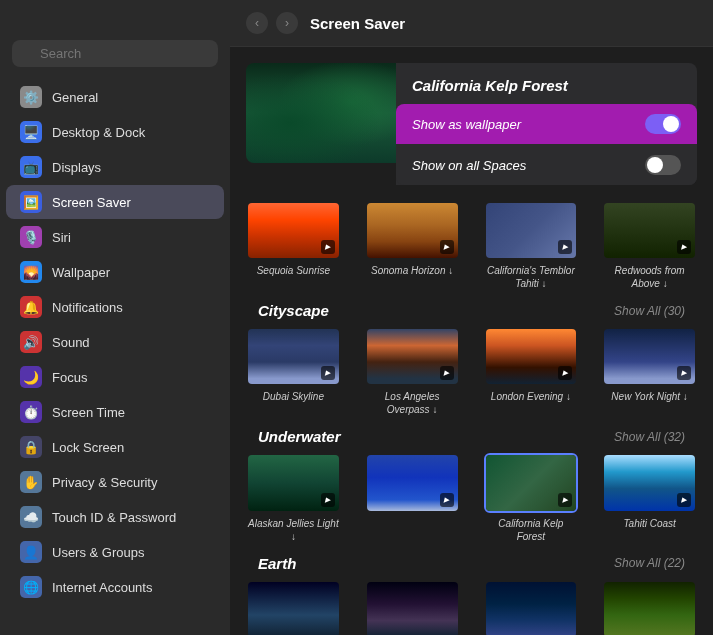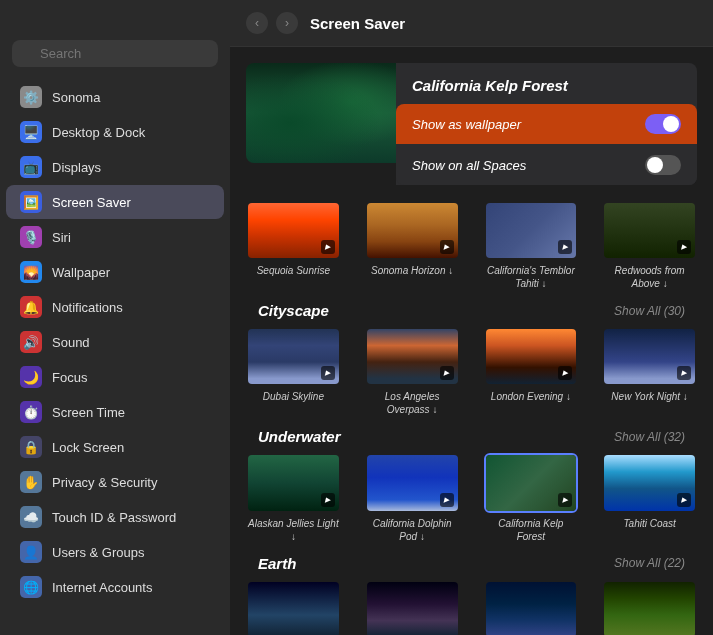--- a/index.html
+++ b/index.html
@@ -164,21 +164,21 @@
       font-weight: 600;
       color: #fff;
       padding: 14px 16px 10px;
     }
 
     .option-row {
       display: flex;
       align-items: center;
       justify-content: space-between;
       padding: 10px 16px;
-      background: #c2410c;
+      background: #a21caf;
       margin: 0 0 1px;
       border-radius: 8px 8px 0 0;
     }
 
     .option-row + .option-row {
       border-radius: 0 0 8px 8px;
       background: #2c2c2e;
       margin: 0;
     }
 
@@ -322,21 +322,21 @@
     <div class="search-wrapper">
       <span class="search-icon-wrap">⌕</span>
       <input class="search-input" type="text" placeholder="Search" style="">
     </div>
   </div>
 
   <div id="sidebar-items">
 
   <div class="sidebar-item">
         <div class="sidebar-icon" style="background: rgb(138, 138, 138);">⚙️</div>
-        <span>Sonoma</span>
+        <span>General</span>
       </div>
       <div class="sidebar-item">
         <div class="sidebar-icon" style="background: rgb(59, 110, 234);">🖥️</div>
         <span>Desktop &amp; Dock</span>
       </div>
       <div class="sidebar-item">
         <div class="sidebar-icon" style="background: rgb(59, 110, 234);">📺</div>
         <span>Displays</span>
       </div>
       <div class="sidebar-item active">
@@ -500,21 +500,20 @@
                 <div class="ss-thumb-inner thumb-alaskan"></div>
                 <div class="ss-play-icon">▶</div>
               </div>
               <div class="ss-label">Alaskan Jellies Light ↓</div>
             </div>
             <div class="ss-item">
               <div class="ss-thumb">
                 <div class="ss-thumb-inner thumb-dolphin"></div>
                 <div class="ss-play-icon">▶</div>
               </div>
-              <div class="ss-label">California Dolphin Pod ↓</div>
             </div>
             <div class="ss-item">
               <div class="ss-thumb selected">
                 <div class="ss-thumb-inner thumb-kelp"></div>
                 <div class="ss-play-icon">▶</div>
               </div>
               <div class="ss-label">California Kelp Forest</div>
             </div>
             <div class="ss-item">
               <div class="ss-thumb">

